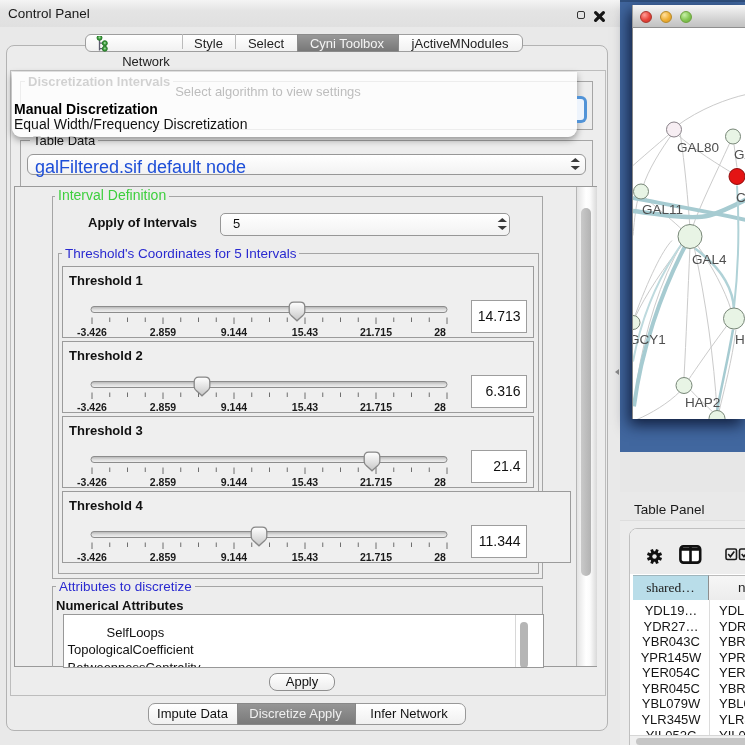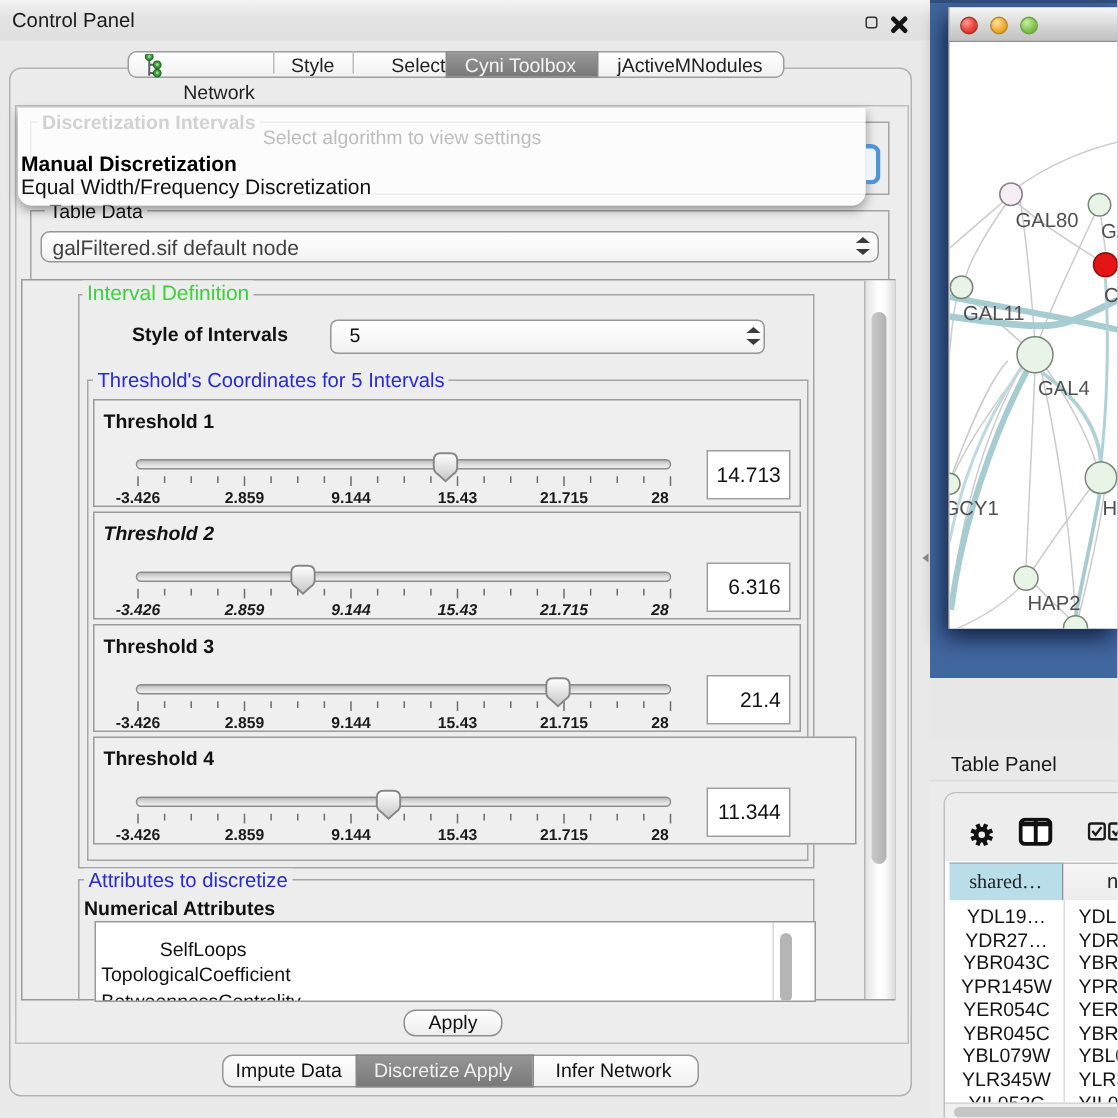--- a/index.html
+++ b/index.html
@@ -43,51 +43,51 @@
     <path d="M4.5,2 V14.5 M4.5,7.2 H7.6 M4.5,12.7 H7.6" stroke="#5c5c6e" stroke-width="1.3" fill="none"></path>
     <circle cx="4.5" cy="1.8" r="2.5" fill="#3f9e3f" stroke="#1e7020" stroke-width="0.9"></circle>
     <circle cx="9.8" cy="7.2" r="2.5" fill="#3f9e3f" stroke="#1e7020" stroke-width="0.9"></circle>
     <circle cx="9.8" cy="12.7" r="2.5" fill="#3f9e3f" stroke="#1e7020" stroke-width="0.9"></circle>
     <circle cx="4.5" cy="1.6" r="1" fill="#9bd49b"></circle>
       <circle cx="9.8" cy="7" r="1" fill="#9bd49b"></circle>
       <circle cx="9.8" cy="12.5" r="1" fill="#9bd49b"></circle>
   </svg>
   <div class="abs" style="left:110px;top:35.5px;width:72px;text-align:center;font-size:13px;color:#222;margin-top:18px;">Network</div>
   <div class="abs" style="left:182px;top:35.5px;width:53px;text-align:center;font-size:13px;color:#222;">Style</div>
-  <div class="abs" style="left:235px;top:35.5px;width:62px;text-align:right;font-size:13px;color:#222;">Select</div>
+  <div class="abs" style="left:235px;top:35.5px;width:62px;text-align:center;font-size:13px;color:#222;">Select</div>
   <div class="abs" style="left:297px;top:35.5px;width:100px;text-align:center;font-size:13px;color:#f4f4f4;">Cyni Toolbox</div>
   <div class="abs" style="left:397px;top:35.5px;width:126px;text-align:center;font-size:13px;color:#222;">jActiveMNodules</div>
 
   <div class="grpbox" style="left:20px;top:81px;width:571px;height:47px;"></div>
   <div class="abs" style="left:25px;top:74px;font-size:13px;font-weight:bold;color:#1a1a1a;background:#ededed;padding:0 3px;">Discretization Intervals</div>
 
   <div class="grpbox" style="left:20px;top:140px;width:571px;height:45px;"></div>
   <div class="grptitle" style="left:30px;top:133px;font-size:13px;color:#111;">Table Data</div>
   <div class="abs" style="left:27px;top:153.5px;width:557px;height:19px;border:1px solid #979797;border-radius:6px;background:linear-gradient(#ffffff,#f2f2f2);"></div>
-  <div class="abs" style="left:35px;top:156.5px;font-size:14px;color:#404040;">galFiltered.sif default node</div>
+  <div class="abs" style="left:35px;top:156.5px;font-size:18px;color:#1d4ed8;">galFiltered.sif default node</div>
   <svg class="abs" style="left:570px;top:158px;" width="11" height="12">
     <path d="M5.3,0 L10,4 L0.6,4 Z" fill="#3a3a3a"></path>
       <path d="M5.3,12 L10,8 L0.6,8 Z" fill="#3a3a3a"></path>
   </svg>
 
   <div class="abs" style="left:12px;top:72px;width:565px;height:65px;background:rgba(255,255,255,0.8);border-radius:0 0 9px 9px;box-shadow:0 3px 7px rgba(0,0,0,0.38);"></div>
   <div class="abs" style="left:12px;top:84px;width:512px;text-align:center;font-size:13px;color:#bdbdbd;">Select algorithm to view settings</div>
   <div class="abs" style="left:14px;top:101px;font-size:14px;font-weight:bold;color:#000;">Manual Discretization</div>
   <div class="abs" style="left:14px;top:115.5px;font-size:14px;color:#111;">Equal Width/Frequency Discretization</div>
   <div class="abs" style="left:577px;top:96px;width:7px;height:21px;border:3px solid #5193d7;border-left:none;border-radius:0 6px 6px 0;background:#eef4fc;"></div>
 
   <div class="abs" style="left:14px;top:186px;width:581px;height:479px;border:1px solid #9a9a9a;background:#ededed;"></div>
 
   <div class="abs" style="left:576px;top:187px;width:20px;height:479px;border-left:1px solid #b5b5b5;background:linear-gradient(90deg,#e3e3e3,#ffffff 45%,#fbfbfb 65%,#d9d9d9);"></div>
   <div class="abs" style="left:580.5px;top:208px;width:10px;height:368px;border-radius:5px;background:linear-gradient(90deg,#c9c9c9,#b2b2b2);"></div>
 
   <div class="grpbox" style="left:52px;top:196px;width:489px;height:381px;"></div>
   <div class="grptitle" style="left:55px;top:187px;font-size:14px;color:#3ecf3e;">Interval Definition</div>
 
-  <div class="abs" style="left:88px;top:215px;font-size:13px;font-weight:bold;color:#111;">Style of Intervals</div>
+  <div class="abs" style="left:88px;top:215px;font-size:13px;font-weight:bold;color:#111;">Apply of Intervals</div>
   <div class="abs" style="left:220px;top:213px;width:288px;height:21px;border:1px solid #979797;border-radius:5px;background:linear-gradient(#ffffff,#f2f2f2);"></div>
   <div class="abs" style="left:233px;top:216px;font-size:13px;color:#111;">5</div>
   <svg class="abs" style="left:497px;top:218px;" width="11" height="12">
     <path d="M5.3,0 L10,4 L0.6,4 Z" fill="#3a3a3a"></path>
       <path d="M5.3,12 L10,8 L0.6,8 Z" fill="#3a3a3a"></path>
   </svg>
 
   <div class="grpbox" style="left:58px;top:252.5px;width:479px;height:319px;"></div>
   <div class="grptitle" style="left:62px;top:245.5px;font-size:13.5px;color:#2a2ad0;">Threshold's Coordinates for 5 Intervals</div>
 
@@ -101,21 +101,21 @@
       <use href="#thumb" x="225.5" y="34.5"></use>
     </svg>
     <span class="tl" style="left:10px;">-3.426</span>
       <span class="tl" style="left:81px;">2.859</span>
       <span class="tl" style="left:152px;">9.144</span>
       <span class="tl" style="left:223px;">15.43</span>
       <span class="tl" style="left:294px;">21.715</span>
       <span class="tl" style="left:358px;">28</span>
   </div>
   <div class="vbox" style="top:300px;">14.713</div>
-  <div class="thr" style="top:341px;font-style:italic;">
+  <div class="thr" style="top:341px;">
       <b>Threshold 2</b>
     <svg width="472" height="72">
       <rect x="28" y="39.5" width="356" height="6" rx="3" fill="url(#trk)" stroke="#8c8c8c" stroke-width="1"></rect>
       <g stroke="#6e6e6e" stroke-width="1">
           <path d="M29.00,50.5 V57 M46.75,50.5 V55 M64.50,50.5 V55 M82.25,50.5 V55 M100.00,50.5 V57 M117.75,50.5 V55 M135.50,50.5 V55 M153.25,50.5 V55 M171.00,50.5 V57 M188.75,50.5 V55 M206.50,50.5 V55 M224.25,50.5 V55 M242.00,50.5 V57 M259.75,50.5 V55 M277.50,50.5 V55 M295.25,50.5 V55 M313.00,50.5 V57 M330.75,50.5 V55 M348.50,50.5 V55 M366.25,50.5 V55 M384.00,50.5 V57"></path>
         </g>
       <use href="#thumb" x="130.5" y="34.5"></use>
     </svg>
     <span class="tl" style="left:10px;">-3.426</span>
       <span class="tl" style="left:81px;">2.859</span>

